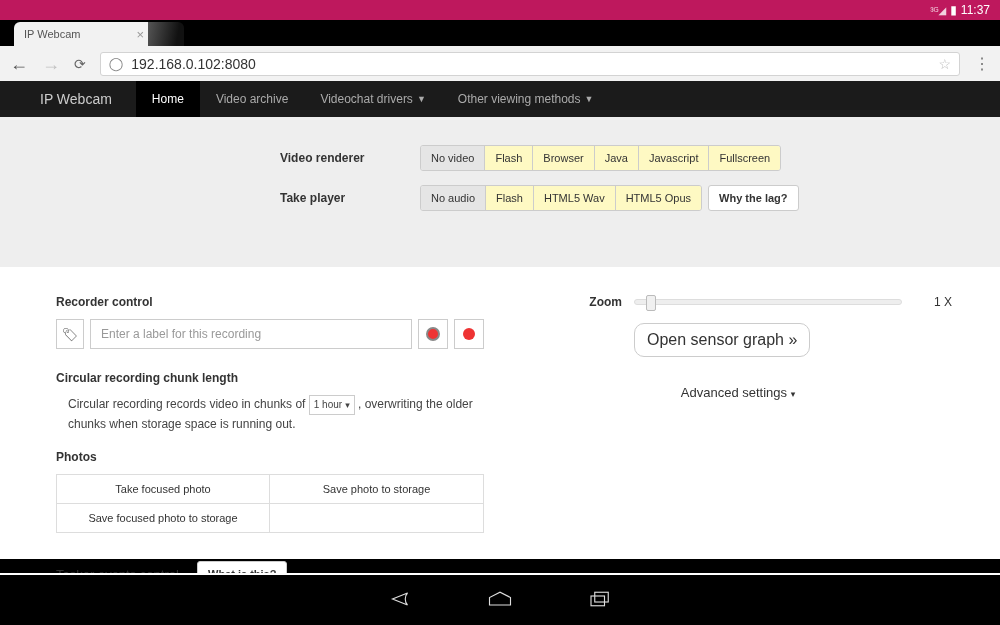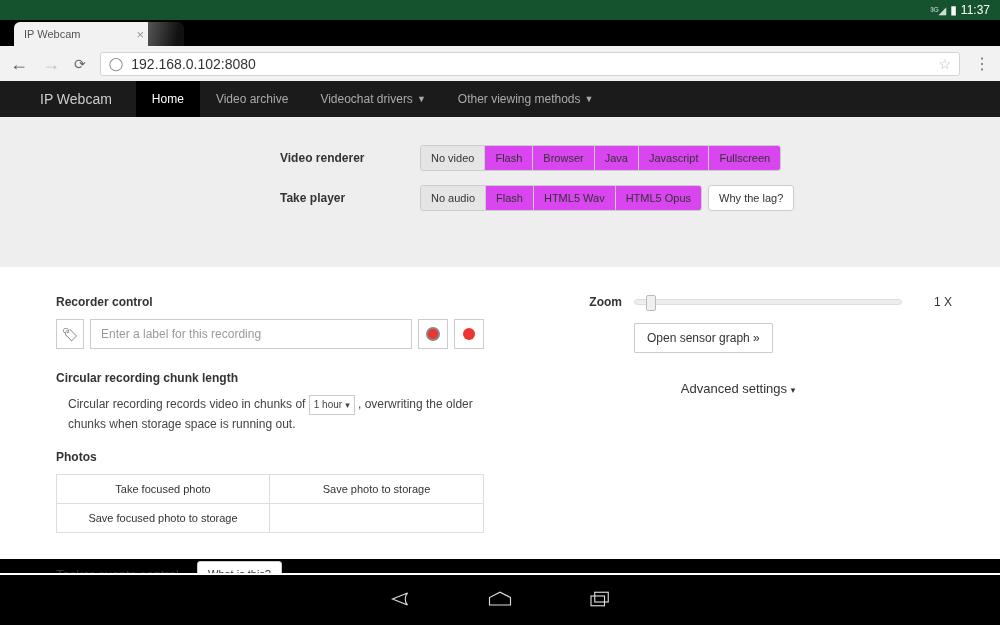--- a/index.html
+++ b/index.html
@@ -7,21 +7,21 @@
   font-family: "Helvetica Neue", Arial, sans-serif;
   background: #000;
   width: 1000px;
   height: 625px;
   overflow: hidden;
   font-size: 13px;
   color: #333;
 }
 .statusbar {
   height: 20px;
-  background: #14532d;
+  background: #be185d;
   color: #fff;
   display: flex;
   justify-content: flex-end;
   align-items: center;
   padding-right: 10px;
   gap: 4px;
   font-size: 12px;
 }
 .statusbar .sig { font-size: 10px; opacity: .8; }
 .browser-chrome { background: #000; padding: 0 6px 0 14px; }
@@ -110,32 +110,33 @@
 }
 .btnset {
   display: flex;
   border: 1px solid #ccc;
   border-radius: 3px;
   overflow: hidden;
 }
 .btnset .opt {
   padding: 6px 10px;
   font-size: 11px;
-  background: #d946ef;
+  background: #fef9c3;
   border-right: 1px solid #ccc;
 }
 .btnset .opt:last-child { border-right: none; }
 .btnset .opt.sel { background: #e5e5e5; }
 .btnsolo {
   margin-left: 6px;
   padding: 6px 10px;
   font-size: 11px;
   background: #fff;
   border: 1px solid #ccc;
   border-radius: 3px;
+  font-weight: bold;
 }
 
 .main {
   background: #fff;
   display: flex;
   height: 292px;
   padding: 28px 48px 0 56px;
   gap: 40px;
 }
 .col { flex: 1; }
@@ -203,21 +204,21 @@
   background: #f0f0f0; border: 1px solid #bbb; border-radius: 2px;
 }
 .sliderrow .sval { width: 36px; text-align: right; font-size: 12px; }
 
 .miscrow { display: flex; align-items: flex-start; margin-bottom: 16px; }
 .miscrow .slbl { width: 110px; text-align: right; font-weight: bold; font-size: 12px; padding-right: 12px; padding-top: 6px; }
 .miscbtns { display: flex; flex-wrap: wrap; gap: 5px; }
 .mbtn { border: 1px solid #ccc; padding: 5px 8px; font-size: 11px; display: flex; align-items: center; gap: 4px; border-radius: 2px; }
 .mi { font-size: 11px; }
 
-.sensor { border: 1px solid #ccc; padding: 7px 12px; font-size: 12px; margin-left: 110px; width: fit-content; margin-bottom: 28px; border-radius: 1px; }
+.sensor { border: 1px solid #ccc; padding: 7px 12px; font-size: 16px; margin-left: 110px; width: fit-content; margin-bottom: 28px; border-radius: 10px; }
 .adv { text-align: center; font-size: 13px; }
 
 .androidbar {
   position: absolute;
   bottom: 0; left: 0; right: 0;
   height: 50px;
   background: #000;
   display: flex;
   justify-content: center;
   align-items: center;

